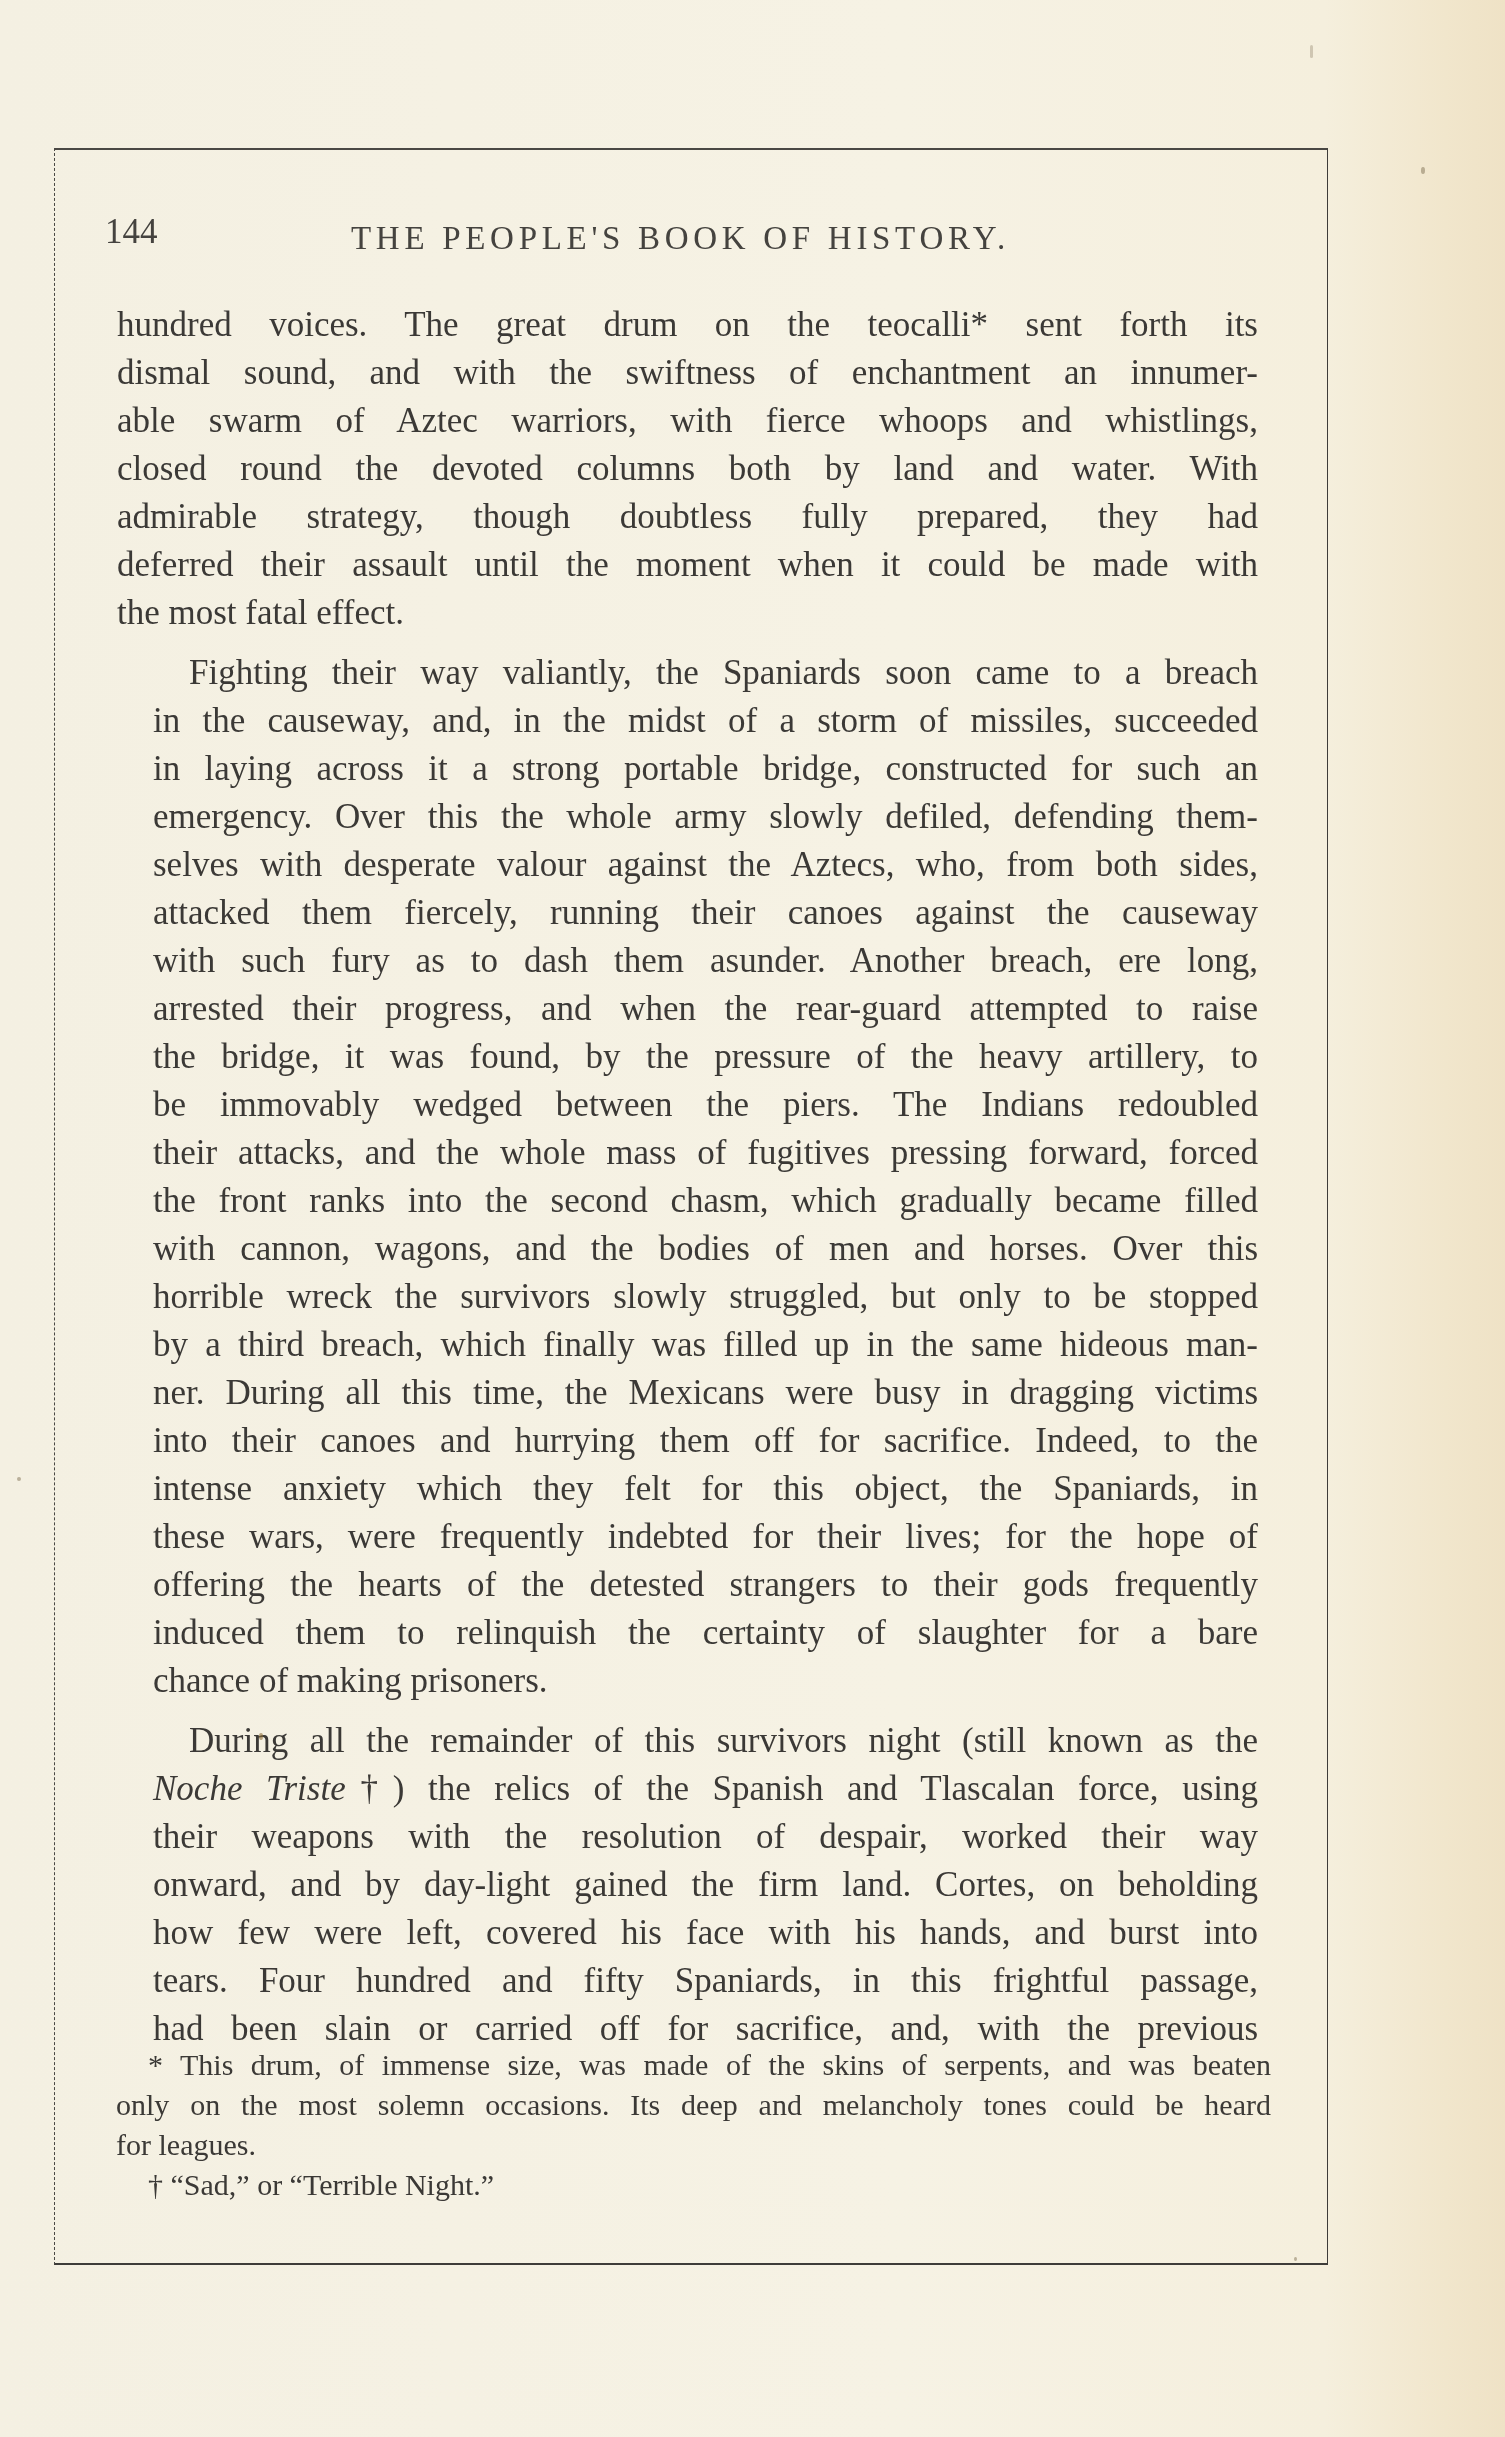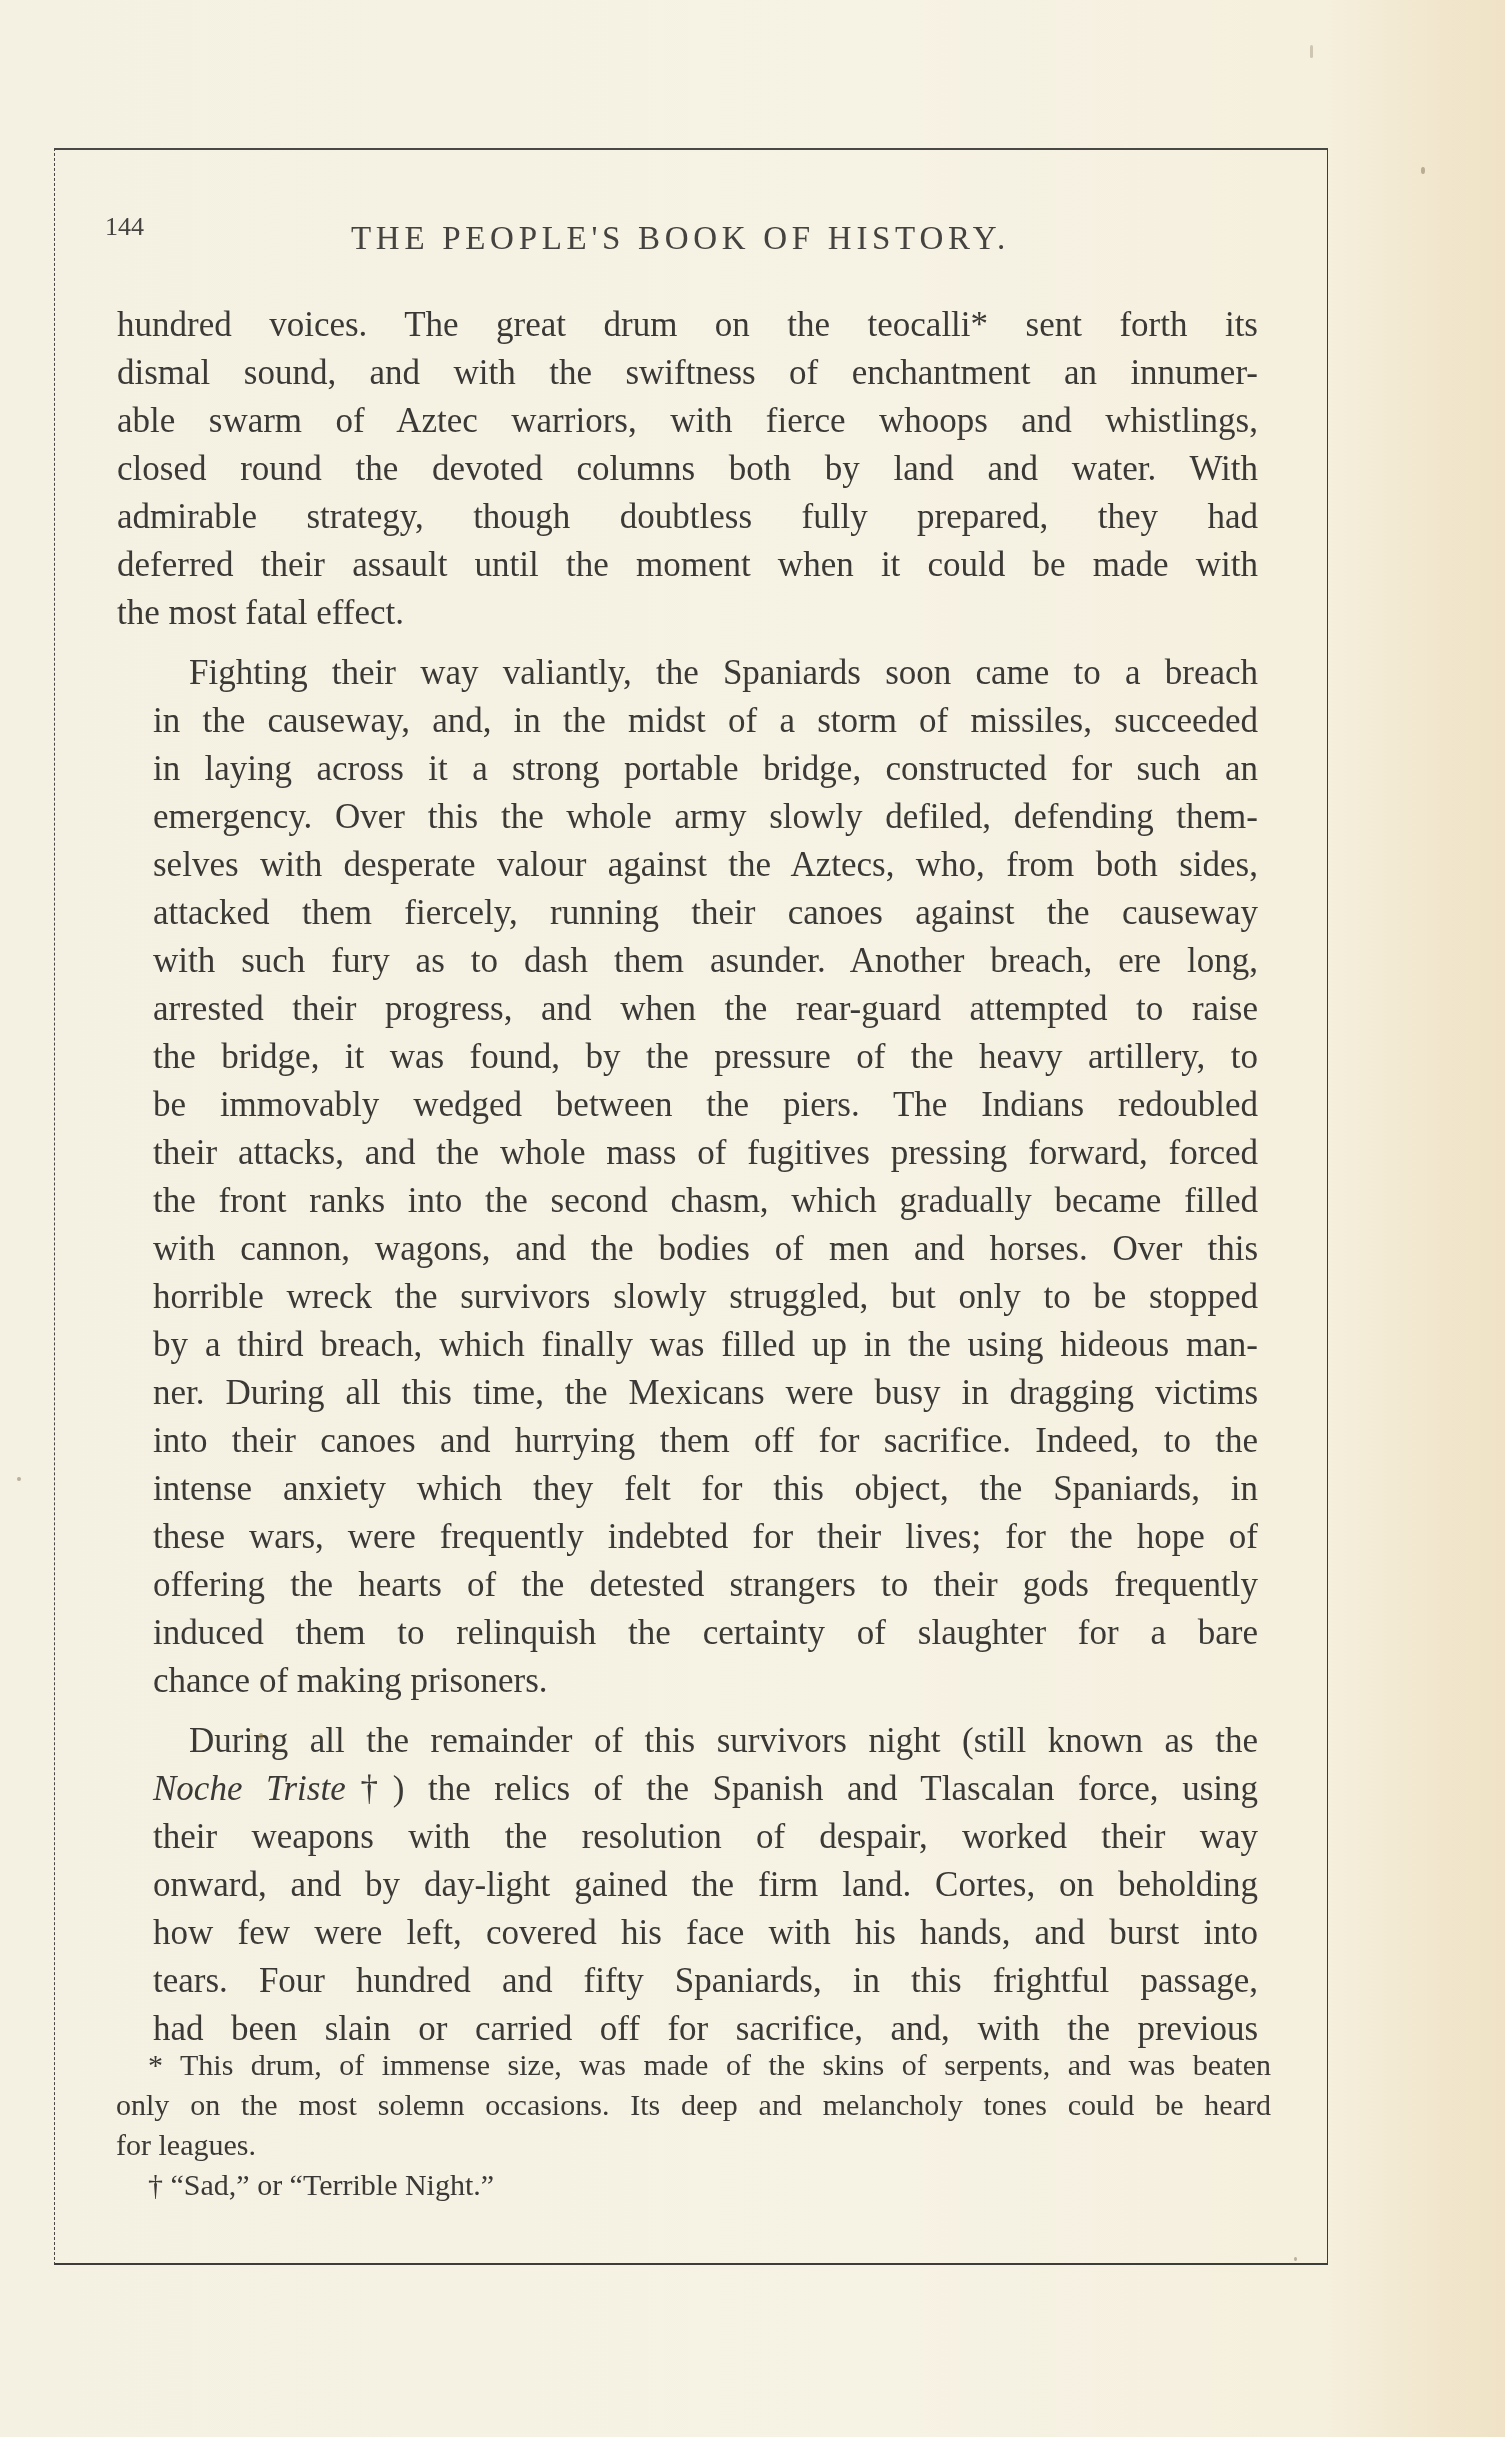--- a/index.html
+++ b/index.html
@@ -15,21 +15,21 @@
     border-right: 1.9px solid #3e3c39;
     border-top: 2.8px solid #4a4844;
     border-bottom: 2.8px solid #3e3c39;
     box-sizing: border-box;
   }
   .header {
     position: absolute; left: 105px; top: 212px; width: 1165px; height: 47px;
   }
   .page-number {
     position: absolute; left: 0; top: 0;
-    font-family: "Liberation Serif", serif; font-size: 26px; color: #45433f;
+    font-family: "Liberation Serif", serif; font-size: 35px; color: #45433f;
   }
   .running-title {
     position: absolute; left: 246px; top: 7.5px;
     font-family: "Liberation Serif", serif; font-size: 33px; letter-spacing: 4.7px; color: #45433f;
   }
   .body-text {
     position: absolute; left: 105px; top: 289px; width: 1165px;
     font-family: "Liberation Serif", serif; font-size: 35px; line-height: 48px;
     text-align: justify; color: #3b3936;
   }
@@ -76,21 +76,21 @@
     <span class="line">selves with desperate valour against the Aztecs, who, from both sides,</span>
     <span class="line">attacked them fiercely, running their canoes against the causeway</span>
     <span class="line">with such fury as to dash them asunder. Another breach, ere long,</span>
     <span class="line">arrested their progress, and when the rear-guard attempted to raise</span>
     <span class="line">the bridge, it was found, by the pressure of the heavy artillery, to</span>
     <span class="line">be immovably wedged between the piers. The Indians redoubled</span>
     <span class="line">their attacks, and the whole mass of fugitives pressing forward, forced</span>
     <span class="line">the front ranks into the second chasm, which gradually became filled</span>
     <span class="line">with cannon, wagons, and the bodies of men and horses. Over this</span>
     <span class="line">horrible wreck the survivors slowly struggled, but only to be stopped</span>
-    <span class="line">by a third breach, which finally was filled up in the using hideous man-</span>
+    <span class="line">by a third breach, which finally was filled up in the same hideous man-</span>
     <span class="line">ner. During all this time, the Mexicans were busy in dragging victims</span>
     <span class="line">into their canoes and hurrying them off for sacrifice. Indeed, to the</span>
     <span class="line">intense anxiety which they felt for this object, the Spaniards, in</span>
     <span class="line">these wars, were frequently indebted for their lives; for the hope of</span>
     <span class="line">offering the hearts of the detested strangers to their gods frequently</span>
     <span class="line">induced them to relinquish the certainty of slaughter for a bare</span>
     <span class="line last">chance of making prisoners.</span>
   </div>
   <div class="para indent">
     <span class="line" style="padding-left:36px">During all the remainder of this survivors night (still known as the</span>

